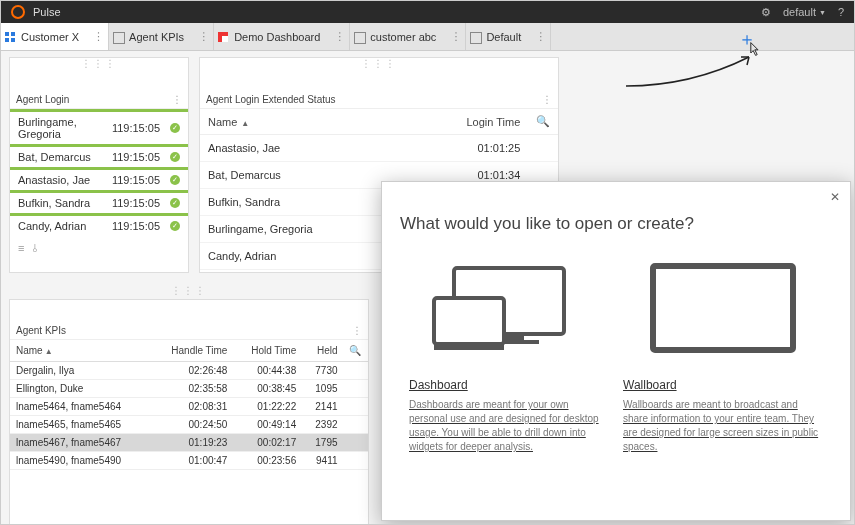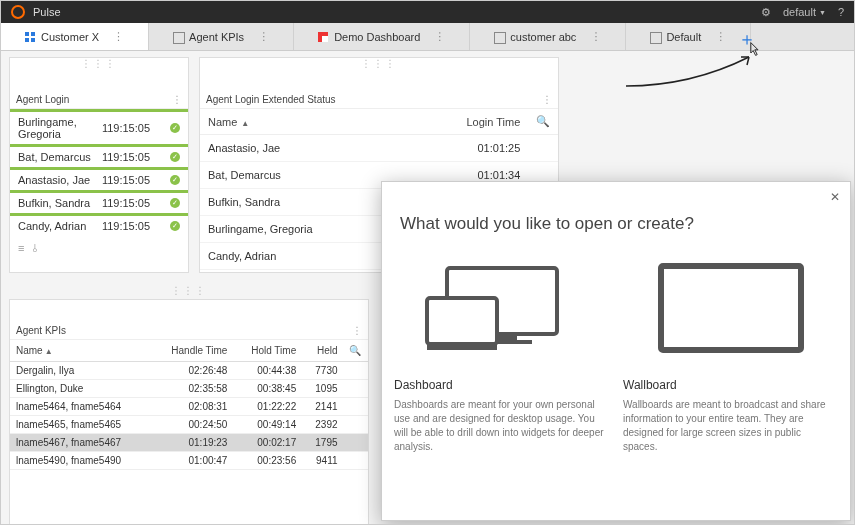--- a/index.html
+++ b/index.html
@@ -8,21 +8,21 @@
   
   .topbar{height:22px;background:#2a2a2a;color:#ddd;display:flex;align-items:center;padding:0 10px;justify-content:space-between;}
   .topbar .left{display:flex;align-items:center;gap:8px;}
   .logo{width:14px;height:14px;border-radius:50%;border:2px solid #ff6a00;position:relative;}
   .topbar .right{display:flex;align-items:center;gap:12px;color:#bbb;}
   .gear,.help{cursor:pointer;}
   .dropdown-small{display:flex;align-items:center;gap:3px;cursor:pointer;}
   .chev{font-size:7px;}
   
   .tabstrip{height:28px;background:#e4e4e4;border-bottom:1px solid #ccc;display:flex;align-items:stretch;position:relative;}
-  .tab{display:flex;align-items:center;gap:6px;padding:0 24px;border-right:1px solid #d0d0d0;background:#e4e4e4;cursor:pointer;position:relative;}
+  .tab{display:flex;align-items:center;gap:6px;padding:0 4px;border-right:1px solid #d0d0d0;background:#e4e4e4;cursor:pointer;position:relative;}
   .tab.active{background:#fff;}
   .tab .dots{color:#888;padding-left:8px;cursor:pointer;}
   .tabicon{width:10px;height:10px;display:inline-block;}
   .ic-grid{background:linear-gradient(#2a7ade,#2a7ade);position:relative;}
   .ic-grid::before,.ic-grid::after{content:"";position:absolute;width:4px;height:4px;background:#2a7ade;}
   .ic-grid{background:none;}
   .ic-grid::before{box-shadow:6px 0 #2a7ade,0 6px #2a7ade,6px 6px #2a7ade;}
   .ic-agent{background:none;}
   .ic-agent::before{content:"";display:block;width:10px;height:10px;border:1px solid #888;}
   .ic-red{width:10px;height:10px;background:#e33;position:relative;}
@@ -37,21 +37,21 @@
   .workspace{position:absolute;top:50px;left:0;right:0;bottom:0;padding:6px;}
   .card{background:#fff;border:1px solid #ddd;position:absolute;}
   .card .header{padding:3px 6px;font-size:10px;color:#444;border-bottom:1px solid #eee;display:flex;align-items:center;justify-content:space-between;margin-top:22px;}
   .card .drag{color:#bbb;text-align:center;font-size:10px;letter-spacing:2px;}
   .card .dots{color:#aaa;cursor:pointer;}
   
   #card1{left:8px;top:6px;width:180px;height:216px;}
   #card1 .subhead{display:flex;align-items:center;justify-content:space-between;padding:6px 8px;font-size:13px;color:#555;}
   #card1 .sort{color:#888;cursor:pointer;}
   #card1 .row{display:flex;align-items:center;justify-content:space-between;padding:4px 8px;border-top:3px solid #8bc24a;font-size:11px;}
-  #card1 .row .t{display:flex;align-items:center;gap:20px;}
+  #card1 .row .t{display:flex;align-items:center;gap:10px;}
   #card1 .check{width:10px;height:10px;border-radius:50%;background:#8bc24a;color:#fff;display:flex;align-items:center;justify-content:center;font-size:7px;}
   #card1 .footicons{padding:6px 8px;color:#999;display:flex;gap:8px;}
   
   #card2{left:198px;top:6px;width:360px;height:216px;}
   #card2 table{width:100%;border-collapse:collapse;}
   #card2 th{font-weight:normal;color:#444;padding:6px 8px;text-align:left;font-size:11px;border-bottom:1px solid #eee;}
   #card2 th.rt{text-align:right;}
   #card2 th .sortic{font-size:8px;color:#666;margin-left:4px;}
   #card2 td{padding:7px 8px;border-bottom:1px solid #f2f2f2;font-size:11px;}
   #card2 td.rt{text-align:right;}
@@ -63,21 +63,21 @@
   #card3 th{font-weight:normal;color:#444;padding:5px 6px;text-align:left;font-size:10px;border-bottom:1px solid #ddd;}
   #card3 th.rt{text-align:right;}
   #card3 th .sortic{font-size:8px;color:#666;margin-left:2px;}
   #card3 td{padding:3px 6px;border-bottom:1px solid #eee;font-size:10px;}
   #card3 td.rt{text-align:right;}
   #card3 tr.sel td{background:#d8d8d8;}
   
   .modal{position:absolute;left:380px;top:180px;width:470px;height:340px;background:#fff;box-shadow:0 4px 20px rgba(0,0,0,0.3);border:1px solid #ccc;}
   .modal .close{position:absolute;top:8px;right:10px;color:#666;cursor:pointer;font-size:12px;}
   .modal h1{font-size:17px;font-weight:normal;color:#444;margin:32px 0 14px 18px;}
-  .modal .opts{display:flex;gap:14px;padding:0 12px;}
+  .modal .opts{display:flex;gap:14px;padding:0 27px;text-decoration:underline;}
   .opt{flex:1;cursor:pointer;}
   .opt .pic{height:120px;display:flex;align-items:center;justify-content:center;}
   .opt .pic svg{max-width:170px;}
   .opt h2{font-size:12px;font-weight:normal;color:#333;margin:10px 0 6px 0;}
   .opt p{font-size:10px;color:#777;line-height:1.4;margin:0;}
 </style>
 </head>
 <body>
 
 <div class="app">

